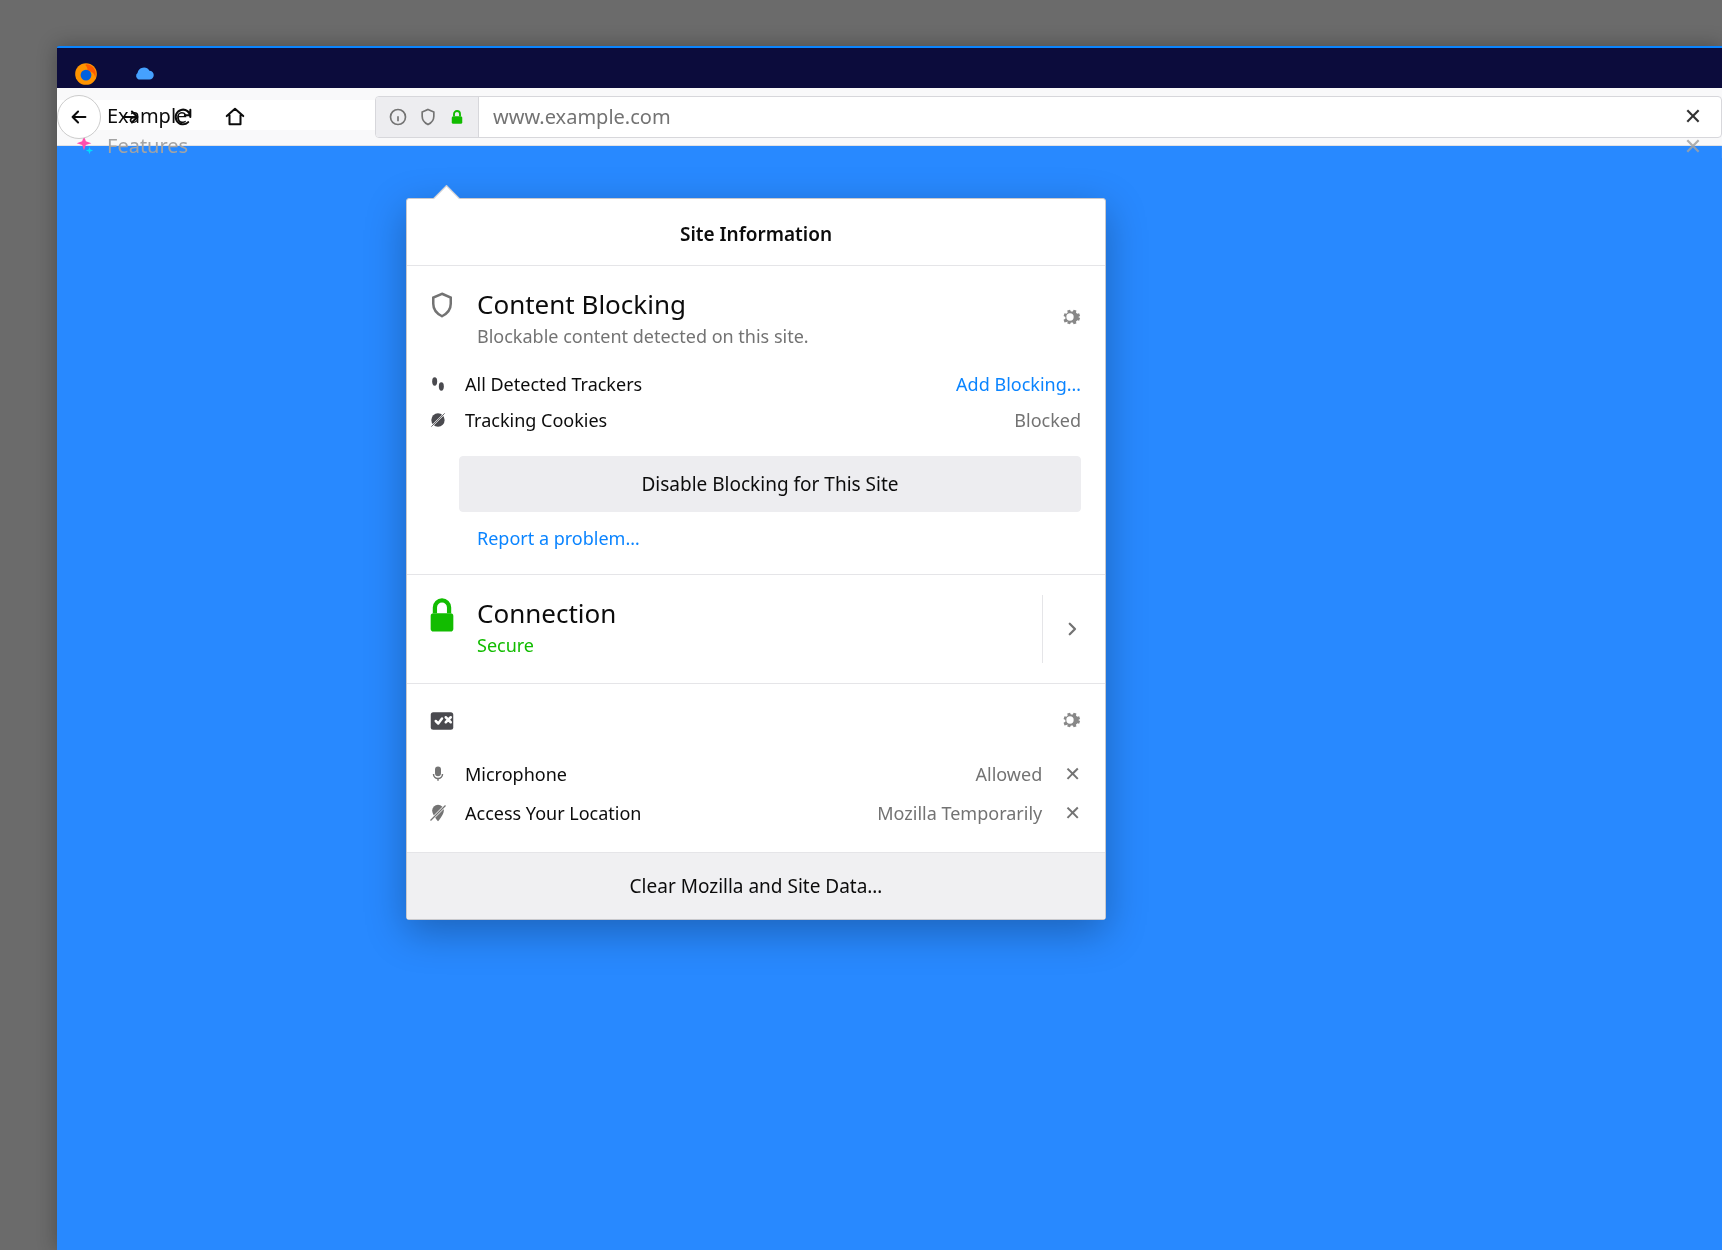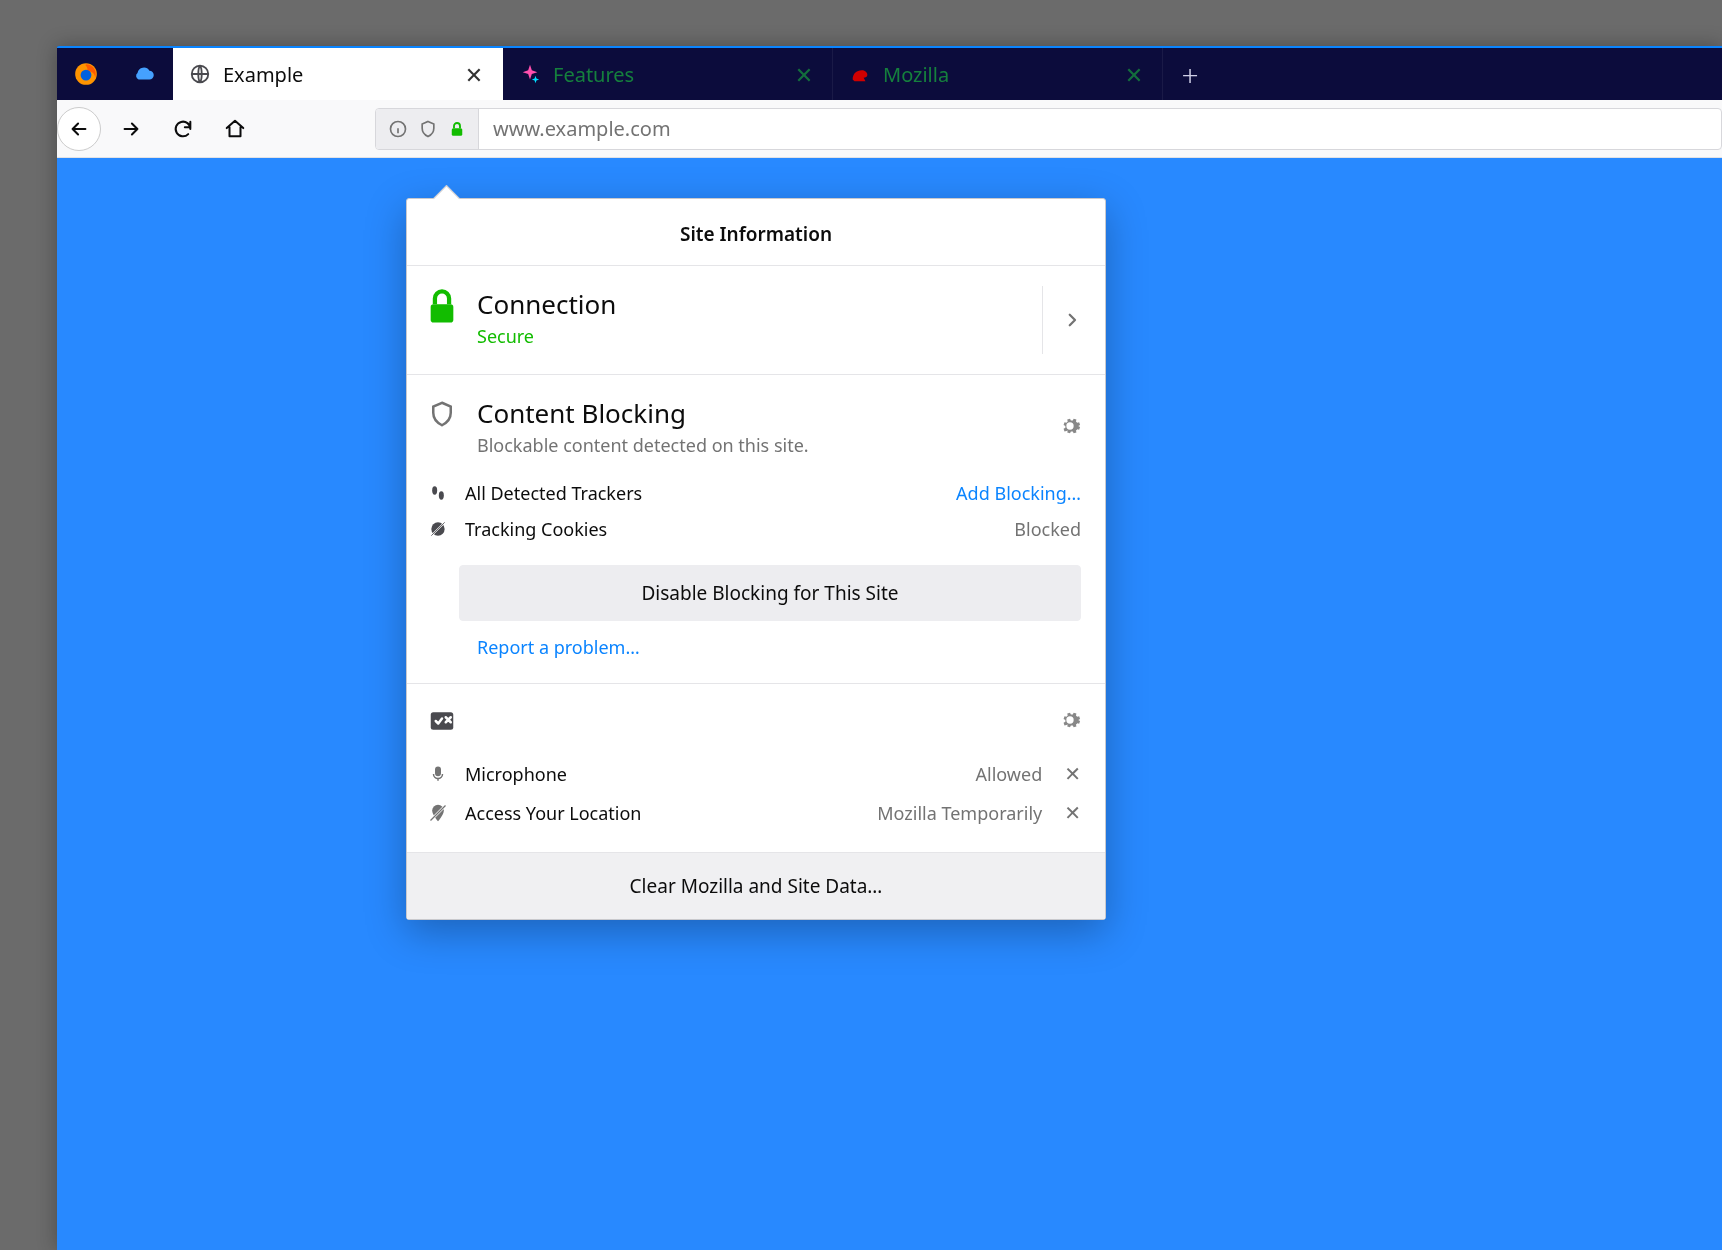--- a/index.html
+++ b/index.html
@@ -17,43 +17,44 @@
   top: 46px;
   width: 1665px;
   height: 1204px;
   background: #2889ff;
   border-top: 2px solid #0a84ff;
   box-shadow: 0 0 20px rgba(0,0,0,0.3);
   border-radius: 2px 0 0 0;
   overflow: hidden;
 }
 .tab-strip {
-  height: 52px;
+  height: 40px;
   background: #0c0c3c;
   display: flex;
   align-items: stretch;
+  flex-direction: column;
 }
 .tab-strip .pin-area {
   display: flex;
   align-items: center;
 }
 .pin-tab {
   width: 58px;
   height: 52px;
   display: flex;
   align-items: center;
   justify-content: center;
   cursor: pointer;
 }
 .tab {
   display: flex;
   align-items: center;
   padding: 0 16px;
   gap: 12px;
-  color: #15803d;
+  color: #a3a3a3;
   font-size: 20px;
   cursor: pointer;
   min-width: 330px;
   border-right: 1px solid rgba(255,255,255,0.06);
 }
 .tab.active {
   background: #fff;
   color: #0c0c0c;
 }
 .tab .tab-title { flex: 1; white-space: nowrap; overflow: hidden; text-overflow: ellipsis; }
@@ -318,40 +319,20 @@
   </div>
 
   <div class="content"></div>
 
   <div class="popup">
     <div class="popup-header">Site Information</div>
 
     <div class="section">
       <div class="row">
         <div class="sec-icon">
-          <svg width="34" height="38" viewBox="0 0 24 26" fill="#12bc00">
-              <rect x="4" y="11" width="16" height="13" rx="2"></rect>
-              <path d="M7 11V7a5 5 0 1110 0v4" fill="none" stroke="#12bc00" stroke-width="3"></path>
-            </svg>
-        </div>
-        <div class="sec-body">
-          <div class="sec-title">Connection</div>
-          <div class="sec-sub green">Secure</div>
-        </div>
-        <div class="conn-arrow-box">
-          <svg width="18" height="18" viewBox="0 0 24 24" fill="none" stroke="#737373" stroke-width="3" stroke-linecap="round" stroke-linejoin="round">
-              <path d="M9 5l7 7-7 7"></path>
-            </svg>
-        </div>
-      </div>
-    </div>
-
-    <div class="section">
-      <div class="row">
-        <div class="sec-icon">
           <svg width="30" height="34" viewBox="0 0 24 24" fill="none" stroke="#737373" stroke-width="2">
               <path d="M12 3l7 3v5c0 5-3 8-7 10-4-2-7-5-7-10V6z"></path>
             </svg>
         </div>
         <div class="sec-body">
           <div class="sec-title">Content Blocking</div>
           <div class="sec-sub">Blockable content detected on this site.</div>
         </div>
         <div class="right-icon">
           <svg width="22" height="22" viewBox="0 0 24 24" fill="#737373">
@@ -377,20 +358,40 @@
                 <line x1="4" y1="20" x2="20" y2="4" stroke="#fff" stroke-width="2"></line>
                 <line x1="4" y1="20" x2="20" y2="4" stroke="#4a4a4f" stroke-width="1"></line>
               </svg>
             </span>
           <span class="li-label">Tracking Cookies</span>
           <span class="li-status">Blocked</span>
         </div>
       </div>
       <div class="big-btn">Disable Blocking for This Site</div>
       <div class="link-text">Report a problem…</div>
+    </div>
+
+    <div class="section">
+      <div class="row">
+        <div class="sec-icon">
+          <svg width="34" height="38" viewBox="0 0 24 26" fill="#12bc00">
+              <rect x="4" y="11" width="16" height="13" rx="2"></rect>
+              <path d="M7 11V7a5 5 0 1110 0v4" fill="none" stroke="#12bc00" stroke-width="3"></path>
+            </svg>
+        </div>
+        <div class="sec-body">
+          <div class="sec-title">Connection</div>
+          <div class="sec-sub green">Secure</div>
+        </div>
+        <div class="conn-arrow-box">
+          <svg width="18" height="18" viewBox="0 0 24 24" fill="none" stroke="#737373" stroke-width="3" stroke-linecap="round" stroke-linejoin="round">
+              <path d="M9 5l7 7-7 7"></path>
+            </svg>
+        </div>
+      </div>
     </div>
 
     <div class="section no-border">
       <div class="row">
         <div class="sec-icon">
           <svg width="30" height="30" viewBox="0 0 24 24" fill="#4a4a4f">
               <rect x="3" y="5" width="18" height="14" rx="2"></rect>
               <path d="M7 12l2 2 3-4" stroke="#fff" stroke-width="2" fill="none" stroke-linecap="round" stroke-linejoin="round"></path>
               <path d="M15 9l4 4m0-4l-4 4" stroke="#fff" stroke-width="2" stroke-linecap="round"></path>
             </svg>

